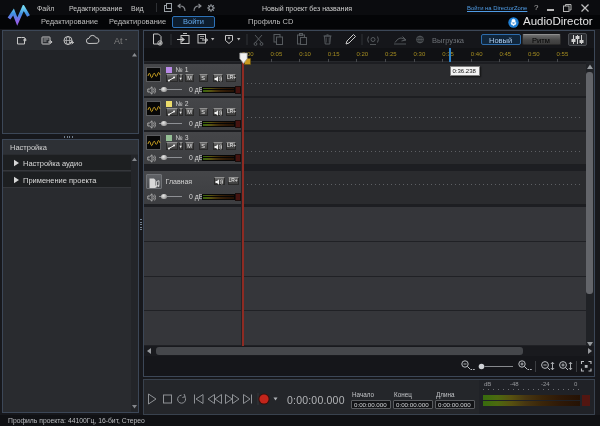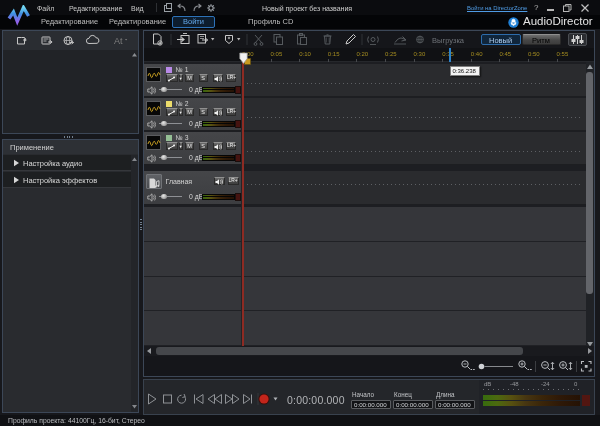--- a/index.html
+++ b/index.html
@@ -112,31 +112,31 @@
     </g>
   </svg>
   <svg class="abs" style="left:129.5px;top:51px;" width="9" height="8" viewBox="0 0 9 8">
     <path d="M4.5 2 L7 5.5 H2 z" fill="#8a8d92"></path>
   </svg>
 
   <div class="abs" style="left:64px;top:136px;width:10px;height:2px;background:repeating-linear-gradient(90deg,#72808f 0 1.2px,transparent 1.2px 2.6px);"></div>
 
   <div class="panelL" style="left:2px;top:139px;width:137px;height:274px;background:#292b2f;"></div>
   <div class="abs" style="left:3px;top:140px;width:135px;height:14px;background:#2d3035;"></div>
-  <div class="txt" style="left:10px;top:143px;font-size:7.5px;color:#d2d2d2;">Применение</div>
+  <div class="txt" style="left:10px;top:143px;font-size:7.5px;color:#d2d2d2;">Настройка</div>
   <div class="abs" style="left:3px;top:155px;width:128px;height:16px;background:#1d1f21;border-bottom:1px solid #35373b;"></div>
   <div class="abs" style="left:3px;top:172px;width:128px;height:16px;background:#1d1f21;border-bottom:1px solid #35373b;"></div>
   <svg class="abs" style="left:13px;top:159px;" width="7" height="8" viewBox="0 0 7 8">
       <path d="M1 0.8 L6 4 L1 7.2 z" fill="#d6d6d6"></path>
     </svg>
   <div class="txt" style="left:23px;top:158.5px;font-size:7.5px;color:#dadada;">Настройка аудио</div>
   <svg class="abs" style="left:13px;top:176px;" width="7" height="8" viewBox="0 0 7 8">
       <path d="M1 0.8 L6 4 L1 7.2 z" fill="#d6d6d6"></path>
     </svg>
-  <div class="txt" style="left:23px;top:175.5px;font-size:7.5px;color:#dadada;">Настройка эффектов</div>
+  <div class="txt" style="left:23px;top:175.5px;font-size:7.5px;color:#dadada;">Применение проекта</div>
 
   <div class="abs" style="left:131px;top:155px;width:7px;height:257px;background:#232529;"></div>
   <svg class="abs" style="left:131px;top:156px;" width="7" height="7" viewBox="0 0 7 7">
       <path d="M3.5 1.5 L6 5 H1 z" fill="#84878c"></path>
     </svg>
   <svg class="abs" style="left:131px;top:403px;" width="7" height="7" viewBox="0 0 7 7">
       <path d="M3.5 5.5 L1 2 H6 z" fill="#84878c"></path>
     </svg>
 
   <div class="abs" style="left:139.5px;top:219px;width:2px;height:11px;background:repeating-linear-gradient(#72808f 0 1.2px,transparent 1.2px 2.6px);"></div>

